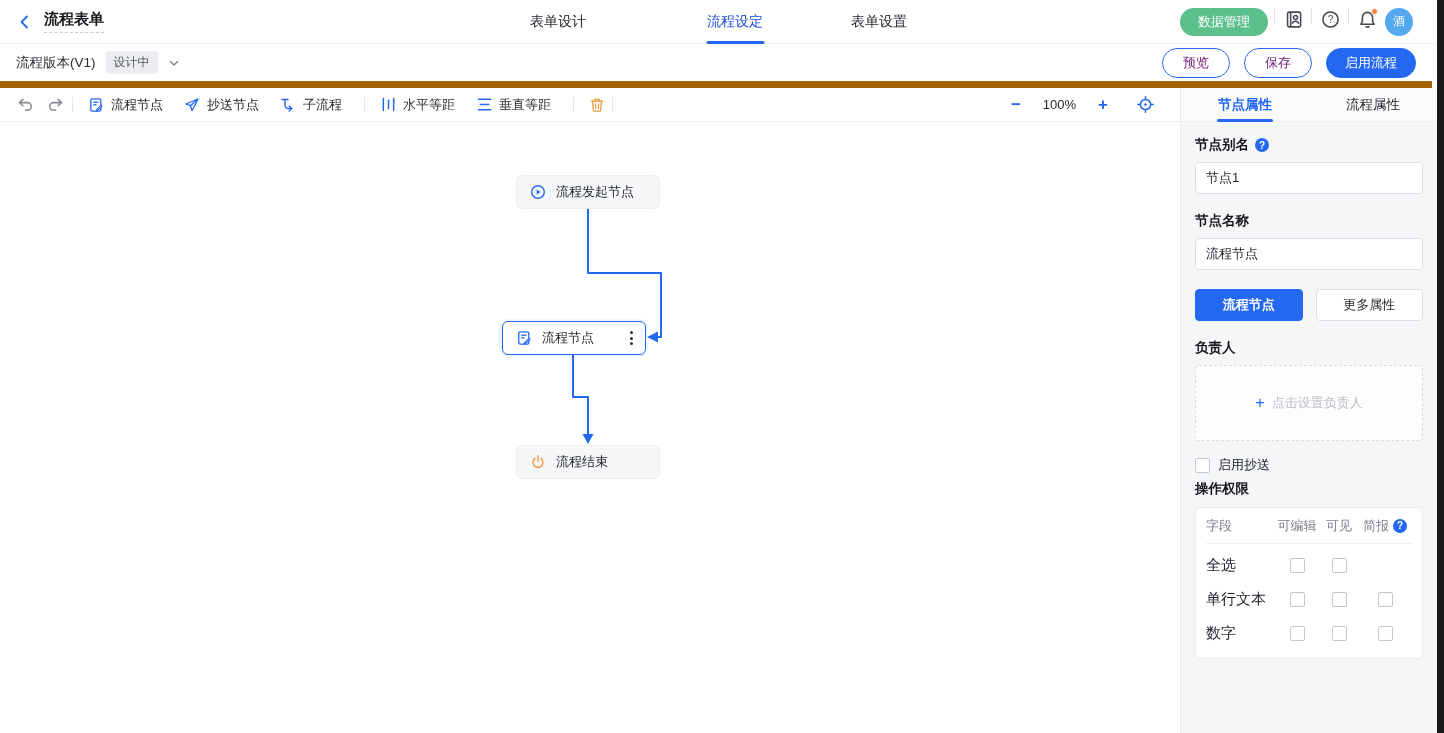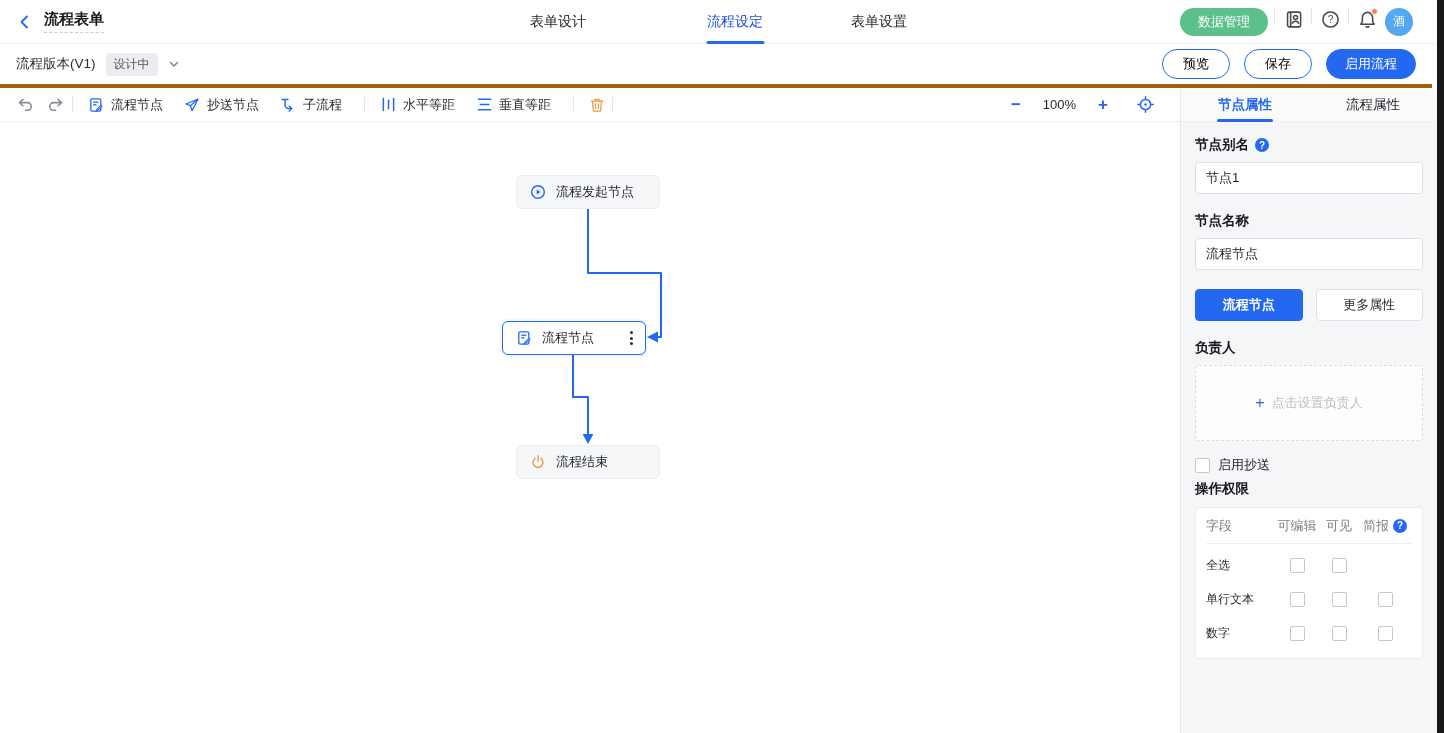--- a/index.html
+++ b/index.html
@@ -25,27 +25,27 @@
   .v-sep { width:1px; height:16px; background:#e3e5e9; }
   .icon-btn { width:24px; height:24px; display:flex; align-items:center; justify-content:center;
               cursor:pointer; position:relative; }
   .bell-dot { position:absolute; top:0px; right:1px; width:7px; height:7px; border-radius:50%;
               background:#f2833c; border:1px solid #fff; }
   .avatar { width:28px; height:28px; border-radius:50%; background:#54a8f0; color:#fff; font-size:12px;
             display:flex; align-items:center; justify-content:center; cursor:pointer; }
 
   
   .versionbar { position:absolute; top:44px; left:0; width:1432px; height:44px; background:#fff;
-                border-bottom:4px solid #a16207; display:flex; align-items:center; }
+                border-bottom:7px solid #a16207; display:flex; align-items:center; }
   .vb-left { display:flex; align-items:center; gap:10px; padding-left:16px; }
   .version-name { font-size:13.5px; color:#2a2d33; }
   .status-badge { background:#ebedf0; color:#53565c; font-size:12px; padding:3px 8px; border-radius:3px; }
   .vb-right { margin-left:auto; display:flex; align-items:center; gap:14px; padding-right:16px; }
   .btn-pill { height:30px; border-radius:16px; font-size:13px; cursor:pointer; }
-  .btn-outline { background:#fff; color:#000000; border:1px solid #2468f2; padding:0 20px; }
+  .btn-outline { background:#fff; color:#701a75; border:1px solid #2468f2; padding:0 20px; }
   .btn-fill { background:#2468f2; color:#fff; border:1px solid #2468f2; padding:0 18px; }
 
   
   .toolbar { position:absolute; top:88px; left:0; width:1180px; height:34px; background:#fff;
              border-bottom:1px solid #eef0f3; display:flex; align-items:center; padding:0 16px; }
   .tool-item { display:flex; align-items:center; gap:6px; font-size:13px; color:#1f2329;
                cursor:pointer; margin-right:20px; }
   .tool-icon { width:18px; height:18px; display:flex; align-items:center; justify-content:center; cursor:pointer; }
   .tool-sep { width:1px; height:15px; background:#e4e6ea; margin:0 14px 0 2px; }
   .zoom-group { margin-left:auto; display:flex; align-items:center; gap:22px; padding-right:10px; }
@@ -91,21 +91,21 @@
   .owner-text { color:#b9bdc6; font-size:13px; }
   .cc-row { margin-top:15px; display:flex; align-items:center; gap:8px; cursor:pointer; }
   .checkbox { width:15px; height:15px; border:1px solid #c3c7cf; border-radius:2px; background:#fff; cursor:pointer; }
   .cc-label { font-size:13px; color:#1f2329; }
   .perm-title { margin-top:6px; font-size:13.5px; font-weight:700; color:#16181c; }
   .perm-table { margin-top:9px; background:#fff; border:1px solid #e9ebef; border-radius:4px; padding:0 10px 12px 10px; }
   .perm-grid { display:grid; grid-template-columns:1fr 46px 38px 54px; align-items:center; }
   .perm-head { height:36px; border-bottom:1px solid #edeef2; font-size:13px; color:#7a7e87; }
   .perm-head > div { display:flex; align-items:center; }
   .perm-head .c { justify-content:center; }
-  .perm-row { height:26px; margin-top:8px; font-size:12px; color:#1f2329;font-family:Liberation Serif, serif; }
+  .perm-row { height:26px; margin-top:8px; font-size:15px; color:#1f2329;font-family:Liberation Serif, serif; }
   .perm-row .c { display:flex; justify-content:center; }
   .head-brief { gap:4px; }
 </style>
 </head>
 <body>
 
 <div class="app">
 
   <div class="topbar">
     <div class="tb-left">

